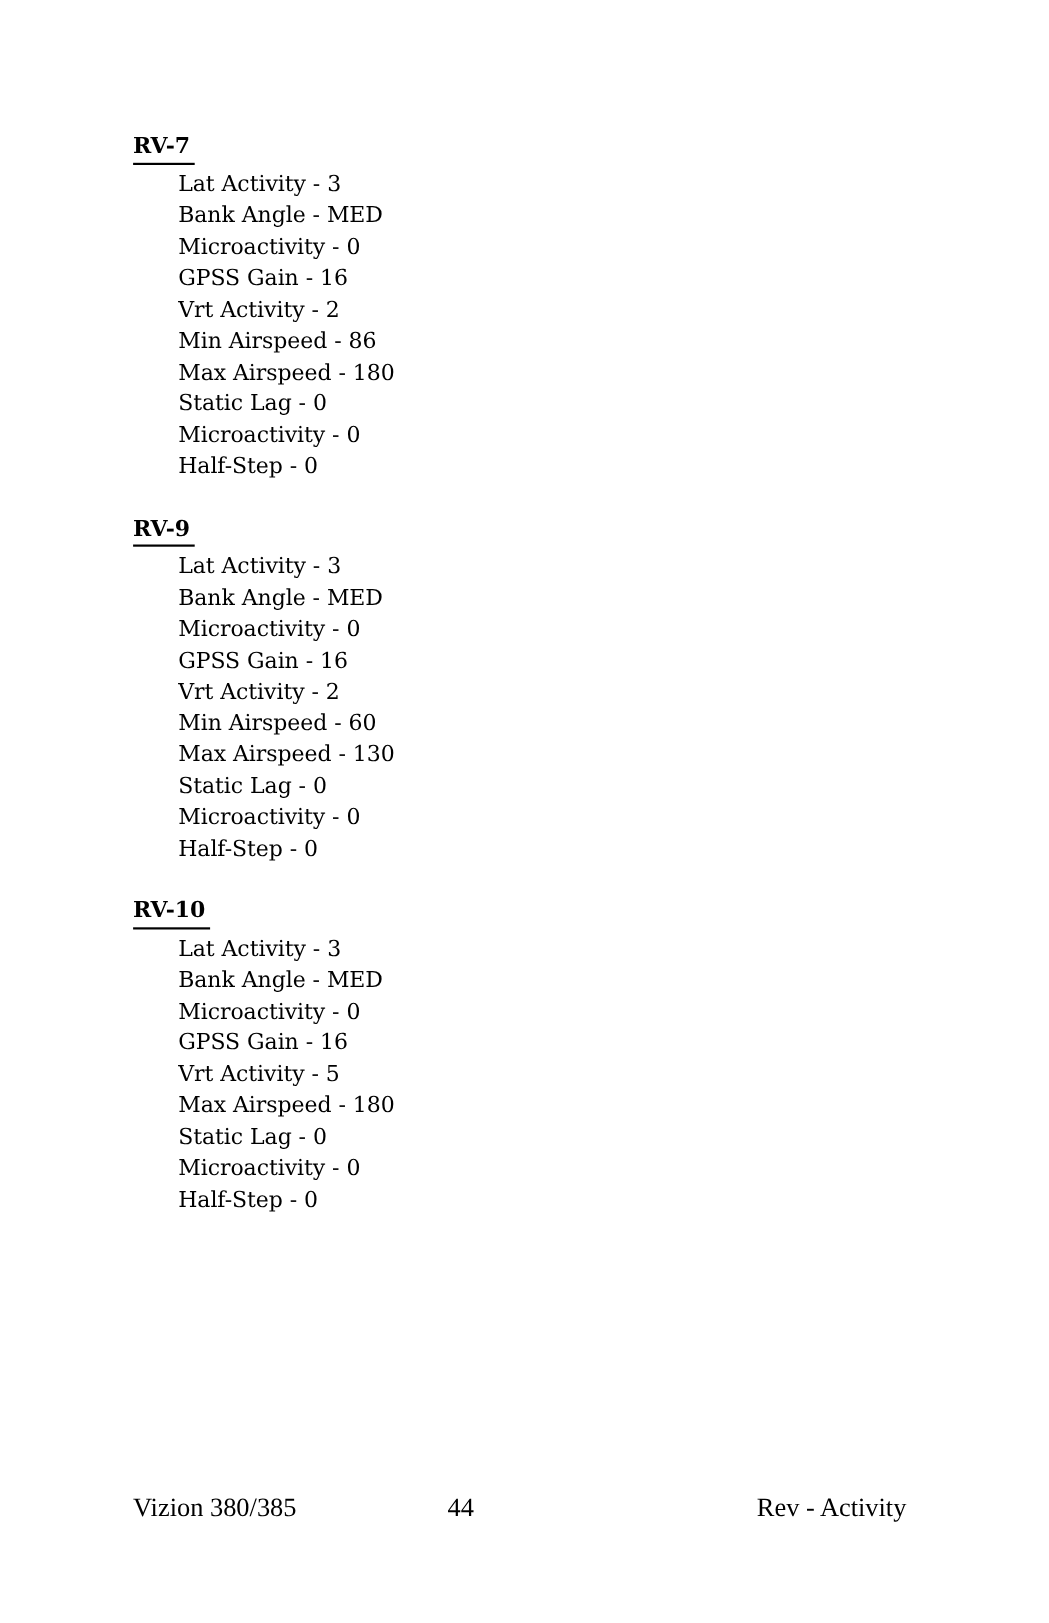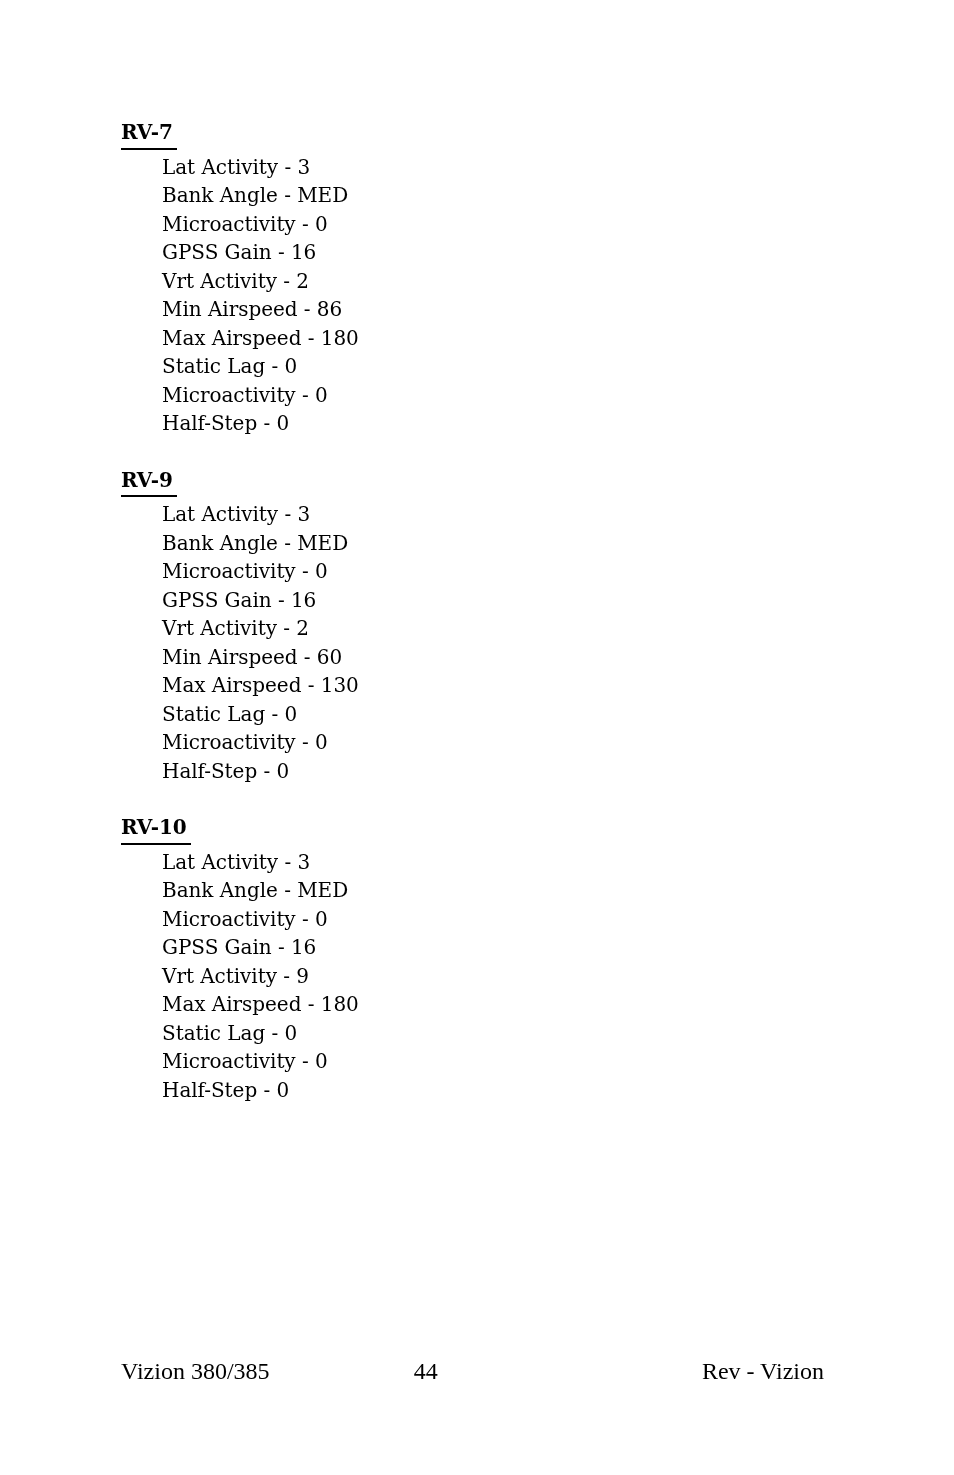--- a/index.html
+++ b/index.html
@@ -115,29 +115,29 @@
       </ul>
     </div>
 
     <div class="group">
       <div class="group-heading">RV-10</div>
       <ul class="group-items">
         <li class="group-item">Lat Activity - 3</li>
         <li class="group-item">Bank Angle - MED</li>
         <li class="group-item">Microactivity - 0</li>
         <li class="group-item">GPSS Gain - 16</li>
-        <li class="group-item">Vrt Activity - 9</li>
+        <li class="group-item">Vrt Activity - 5</li>
         <li class="group-item">Max Airspeed - 180</li>
         <li class="group-item">Static Lag - 0</li>
         <li class="group-item">Microactivity - 0</li>
         <li class="group-item">Half-Step - 0</li>
       </ul>
     </div>
 
   </div>
 
   <div class="footer">
     <div class="footer-left">Vizion 380/385</div>
     <div class="footer-center">44</div>
-    <div class="footer-right">Rev - Vizion</div>
+    <div class="footer-right">Rev - Activity</div>
   </div>
 
 </div>
 
 </body></html>

